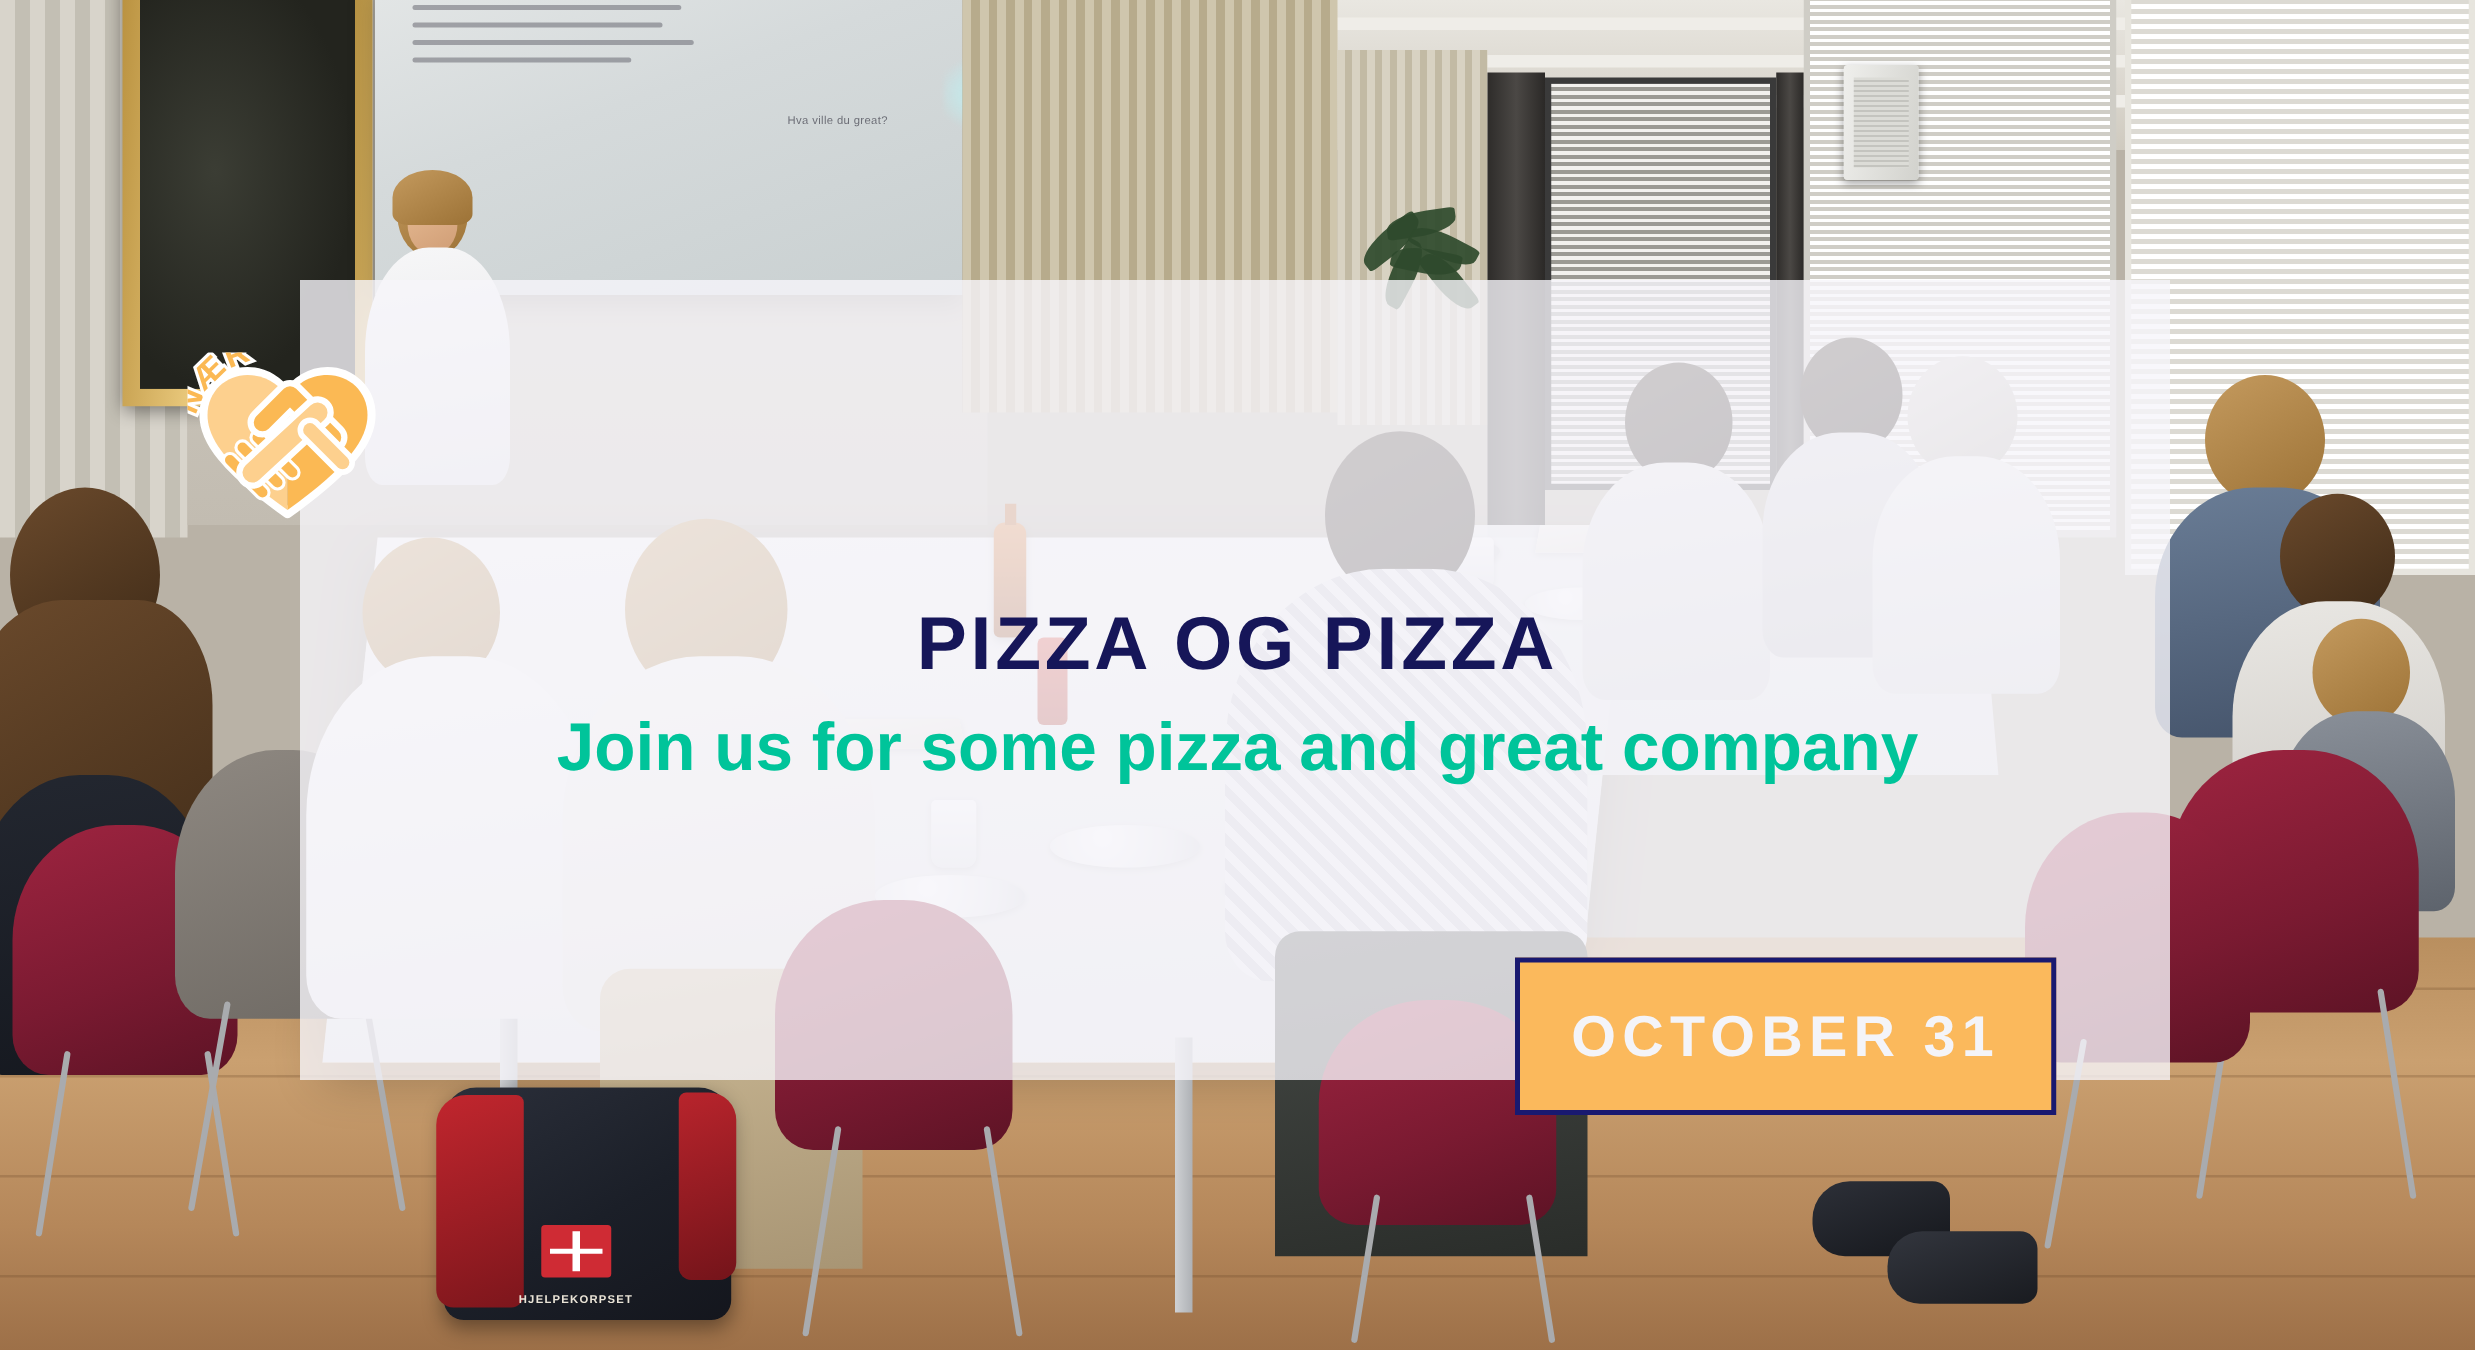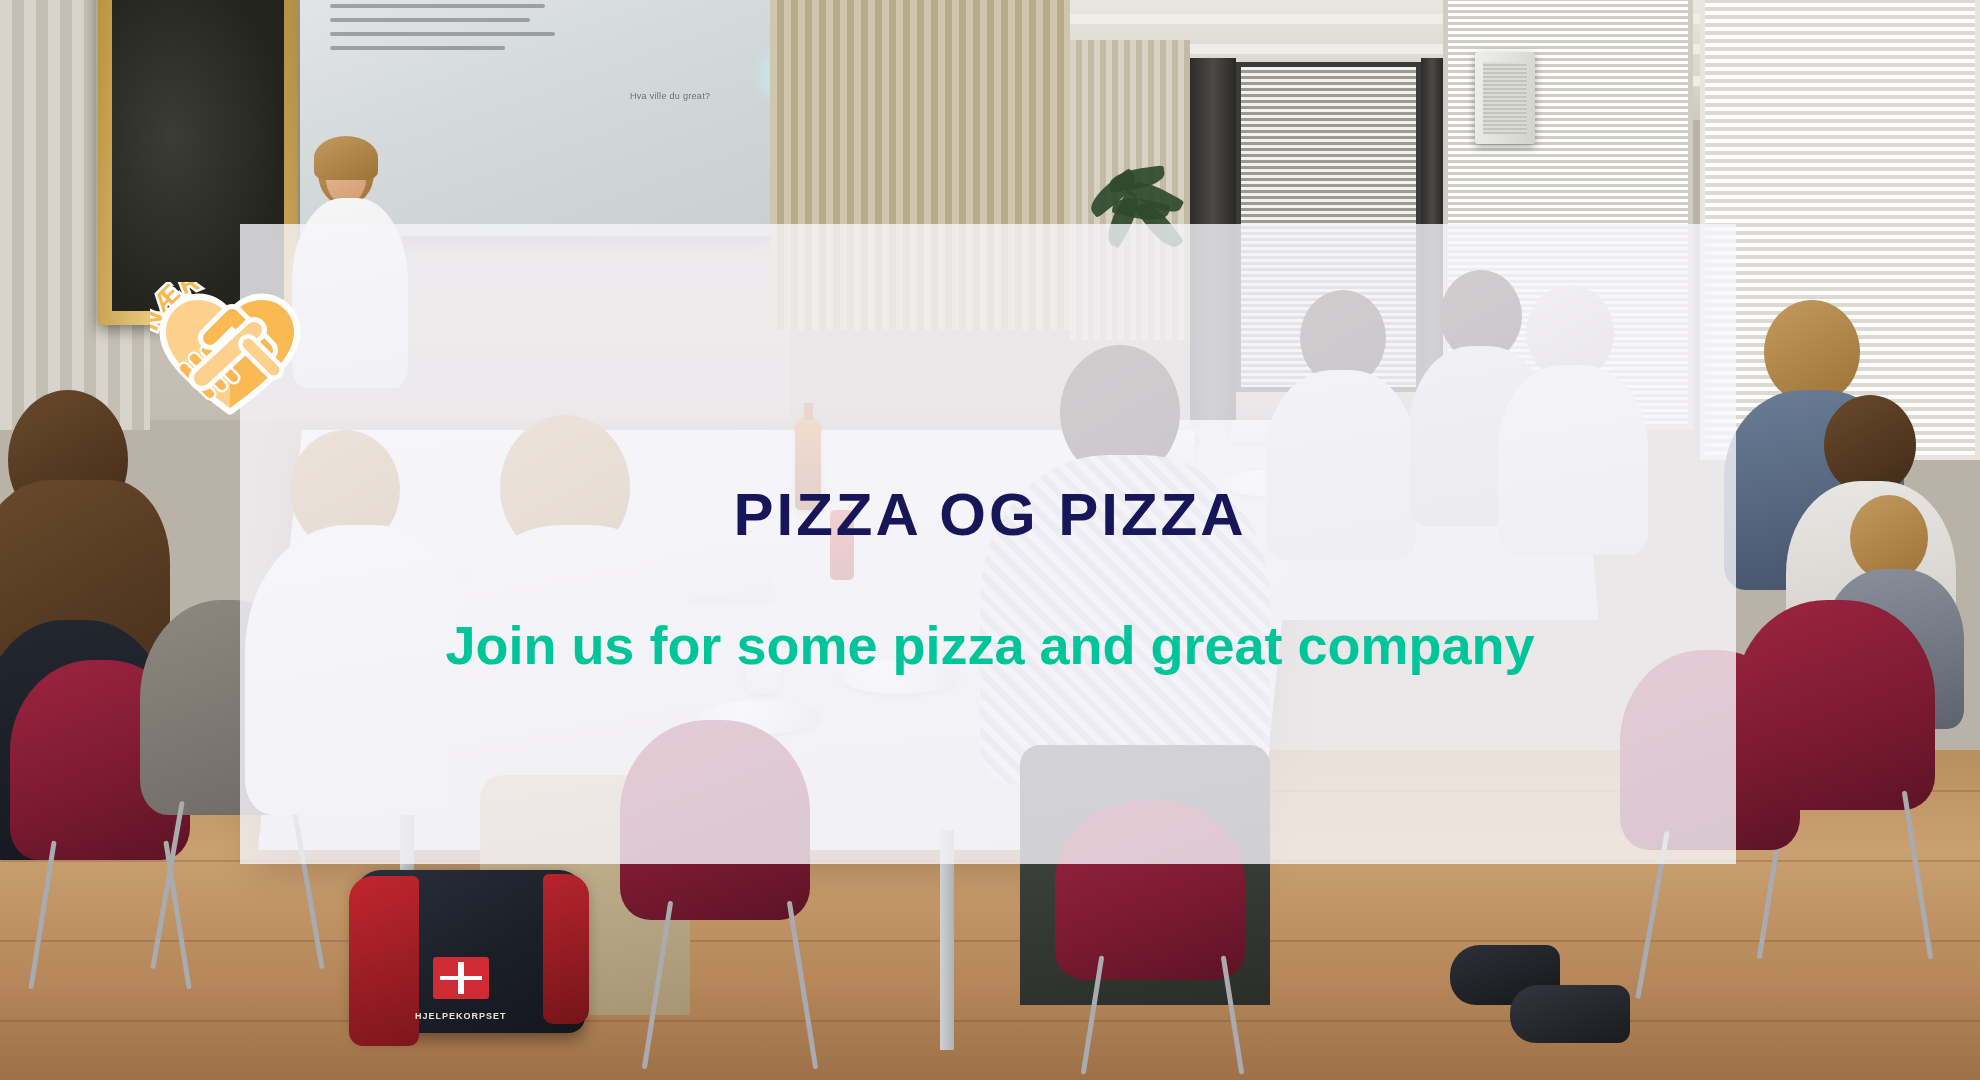--- a/index.html
+++ b/index.html
@@ -101,21 +101,21 @@
   .body { position:absolute; border-radius:44% 44% 12% 12%; }
   .chair { position:absolute; border-radius:46% 46% 16% 16%; }
   .chairleg { position:absolute; width:5px; background:#a9abae; border-radius:3px; }
 
   .hair-blonde { background:linear-gradient(150deg,#c49a5e,#9c7236); }
   .hair-brown  { background:linear-gradient(150deg,#6b4a2c,#3e2a17); }
   .hair-dark   { background:linear-gradient(150deg,#3a2f24,#1d1713); }
   .hair-grey   { background:linear-gradient(150deg,#dcd8d2,#b4b0aa); }
   .skin        { background:linear-gradient(150deg,#e8bd96,#cf9c74); }
 
-  .backpack { position:absolute; left:355px; top:870px; width:230px; height:163px;
+  .backpack { position:absolute; left:355px; top:870px; width:230px; height:186px;
      background:linear-gradient(150deg,#2b2f3a 0%,#1b1f28 55%,#14161d 100%);
      border-radius:26px 26px 16px 16px; box-shadow:0 6px 16px rgba(0,0,0,.4); }
   .bp-red { position:absolute; left:-6px; top:6px; width:70px; height:170px;
      background:linear-gradient(160deg,#c1262e,#7d161c); border-radius:24px 6px 10px 14px; }
   .bp-red2 { position:absolute; right:-4px; top:4px; width:46px; height:150px;
      background:linear-gradient(160deg,#b8242c,#74141a); border-radius:6px 22px 14px 10px; }
   .bp-logo { position:absolute; left:78px; bottom:34px; width:56px; height:42px;
      background:#cf2b34; border-radius:3px; }
   .bp-cross { position:absolute; inset:0; }
   .bp-cross:before,.bp-cross:after { content:''; position:absolute; background:#fff; }
@@ -146,21 +146,21 @@
     -webkit-text-stroke:7px #191970;
     paint-order:stroke fill;
     font-family:"Liberation Sans", sans-serif;
   }
   .subtitle {
     position:absolute; left:0; right:0; top:480px; text-align:center;
     font-size:60px; font-weight:bold; letter-spacing:3px;
     color:#161659; font-family:"Liberation Sans", sans-serif;
   }
   .tagline {
-    position:absolute; left:0; right:0; top:614px; text-align:center;
+    position:absolute; left:0; right:0; top:567px; text-align:center;
     font-size:54px; font-weight:bold; letter-spacing:0px;
     color:#00C49A; font-family:"Liberation Sans", sans-serif;
   }
 
   
   .datebadge {
     position:absolute; left:1212px; top:766px; width:433px; height:126px;
     background:#FBB95C; border:4px solid #191970;
     display:flex; align-items:center; justify-content:center;
   }
@@ -376,14 +376,17 @@
       </defs>
       <text font-family="Liberation Sans, sans-serif" font-size="26" font-weight="bold" fill="#FBB954" stroke="#FFFFFF" stroke-width="5" paint-order="stroke" letter-spacing="1">
         <textPath href="#naerArc" startOffset="6%">NÆR</textPath>
       </text>
     </svg>
   </div>
 
   <div class="subtitle">PIZZA OG PIZZA</div>
   <div class="tagline">Join us for some pizza and great company</div>
 
+  <div class="datebadge">
+    <span>OCTOBER 31</span>
+  </div>
 
 </div>
 
 </body></html>

